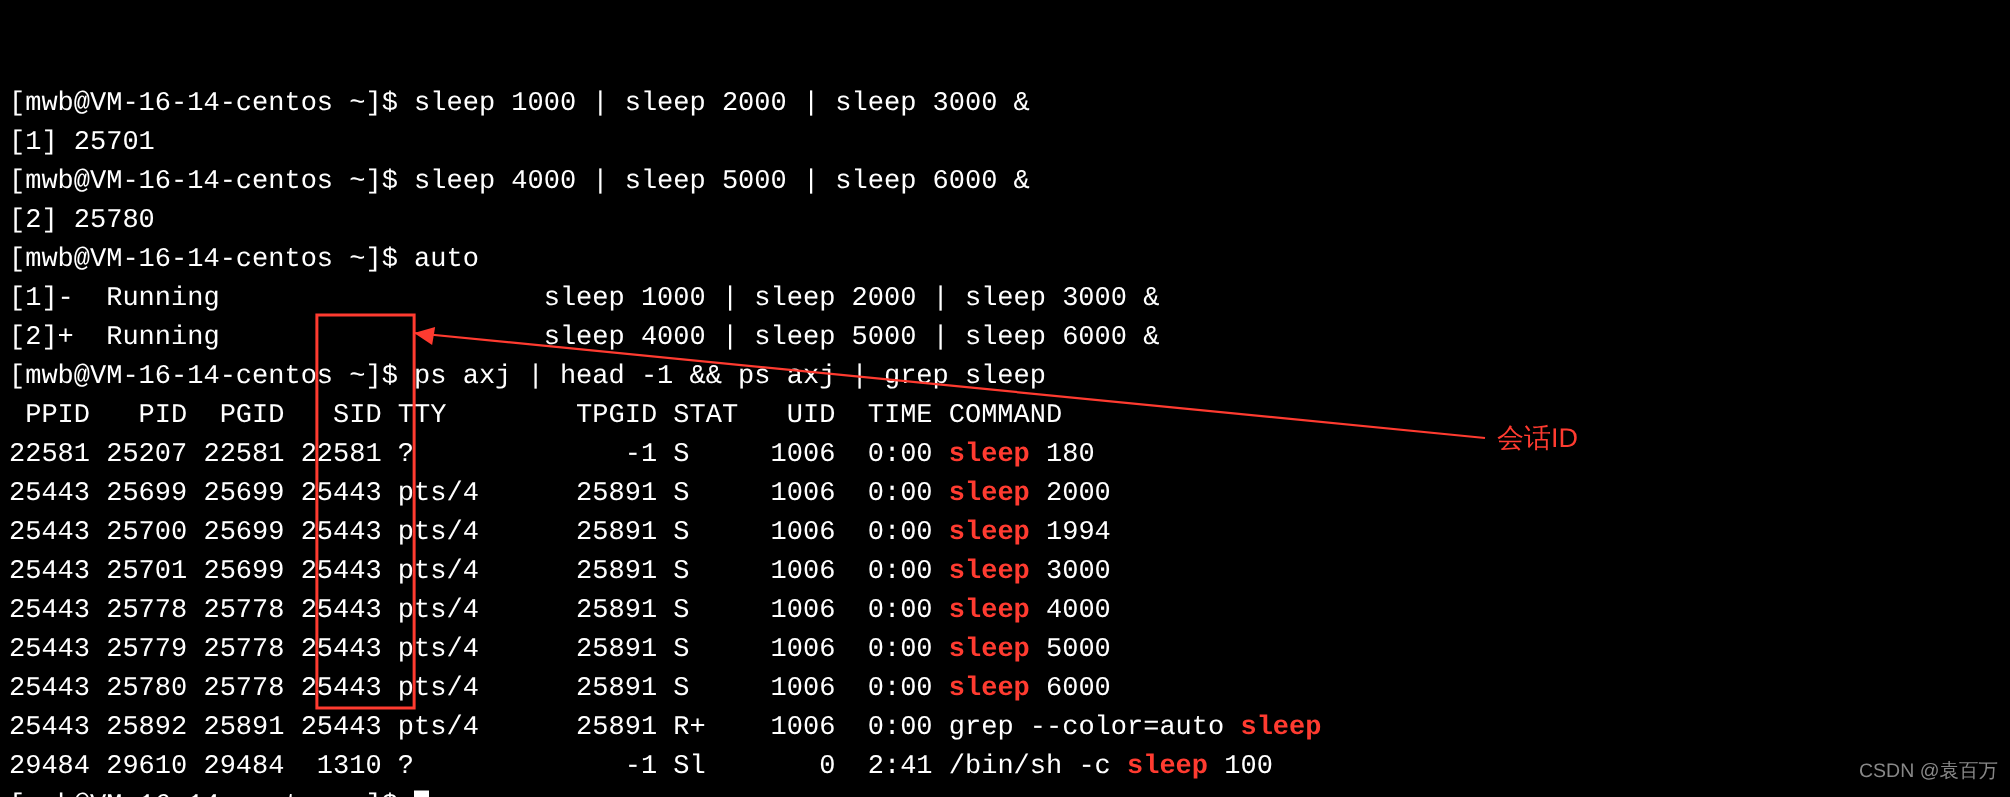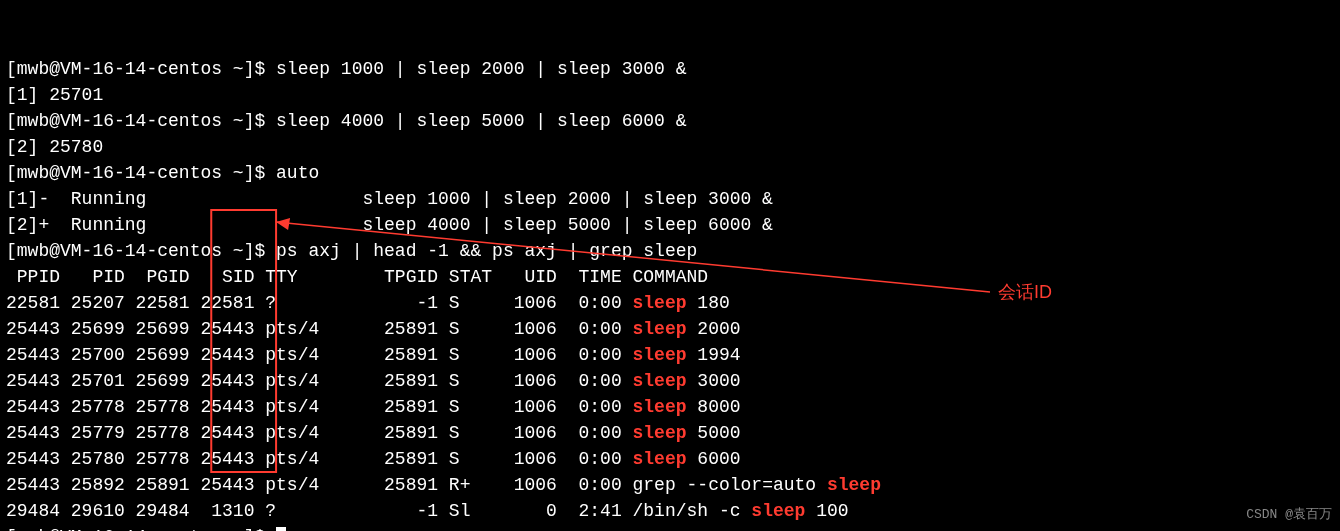--- a/index.html
+++ b/index.html
@@ -1,20 +1,20 @@
 <!DOCTYPE html>
 <html><head>
 <meta charset="utf-8">
 <style>
   html,body{margin:0;padding:0;background:#000;color:#fff;width:1340px}
   #term{font-family:"Consolas","Menlo","Courier New",monospace;font-size:18px;
         line-height:26px;white-space:pre;padding:4px 6px;position:relative}
   #annot{position:absolute;top:0;left:0;pointer-events:none}
   .wm{position:absolute;right:8px;bottom:8px;color:#888;font-size:13px;
-      font-family:Liberation Mono, monospace}
+      font-family:Liberation Sans, sans-serif}
   .caret{display:inline-block;width:10px;height:20px;background:#fff;
          vertical-align:text-bottom}
 </style>
 </head>
 <body>
 
 <div id="term">
   <svg id="annot" width="1340" height="520">
       <rect x="211.259375" y="210" width="64.81875" height="262" fill="none" stroke="#ff3b30" stroke-width="2"></rect>
   <line x1="276.078125" y1="222" x2="990" y2="292" stroke="#ff3b30" stroke-width="1.5"></line>
@@ -27,19 +27,19 @@
 <span>[2] 25780</span>
 <span>[mwb@VM-16-14-centos ~]$ </span><span>auto</span>
 <span>[1]-  Running                    sleep 1000 | sleep 2000 | sleep 3000 &amp;</span>
 <span>[2]+  Running                    sleep 4000 | sleep 5000 | sleep 6000 &amp;</span>
 <span>[mwb@VM-16-14-centos ~]$ </span><span>ps axj | head -1 &amp;&amp; ps axj | grep sleep</span>
 <span> PPID   PID  PGID   SID TTY        TPGID STAT   UID  TIME COMMAND</span>
 <span>22581 25207 22581 22581 ?             -1 S     1006  0:00 <span style="color:#ff3b30;font-weight:bold">sleep</span><span> 180</span></span>
 <span>25443 25699 25699 25443 pts/4      25891 S     1006  0:00 <span style="color:#ff3b30;font-weight:bold">sleep</span><span> 2000</span></span>
 <span>25443 25700 25699 25443 pts/4      25891 S     1006  0:00 <span style="color:#ff3b30;font-weight:bold">sleep</span><span> 1994</span></span>
 <span>25443 25701 25699 25443 pts/4      25891 S     1006  0:00 <span style="color:#ff3b30;font-weight:bold">sleep</span><span> 3000</span></span>
-<span>25443 25778 25778 25443 pts/4      25891 S     1006  0:00 <span style="color:#ff3b30;font-weight:bold">sleep</span><span> 8000</span></span>
+<span>25443 25778 25778 25443 pts/4      25891 S     1006  0:00 <span style="color:#ff3b30;font-weight:bold">sleep</span><span> 4000</span></span>
 <span>25443 25779 25778 25443 pts/4      25891 S     1006  0:00 <span style="color:#ff3b30;font-weight:bold">sleep</span><span> 5000</span></span>
 <span>25443 25780 25778 25443 pts/4      25891 S     1006  0:00 <span style="color:#ff3b30;font-weight:bold">sleep</span><span> 6000</span></span>
 <span>25443 25892 25891 25443 pts/4      25891 R+    1006  0:00 <span>grep --color=auto </span><span style="color:#ff3b30;font-weight:bold">sleep</span></span>
 <span>29484 29610 29484  1310 ?             -1 Sl       0  2:41 <span>/bin/sh -c </span><span style="color:#ff3b30;font-weight:bold">sleep</span><span> 100</span></span>
 <span>[mwb@VM-16-14-centos ~]$ </span><span class="caret"></span></div>
 <div class="wm">CSDN @袁百万</div>
 
 </body></html>

